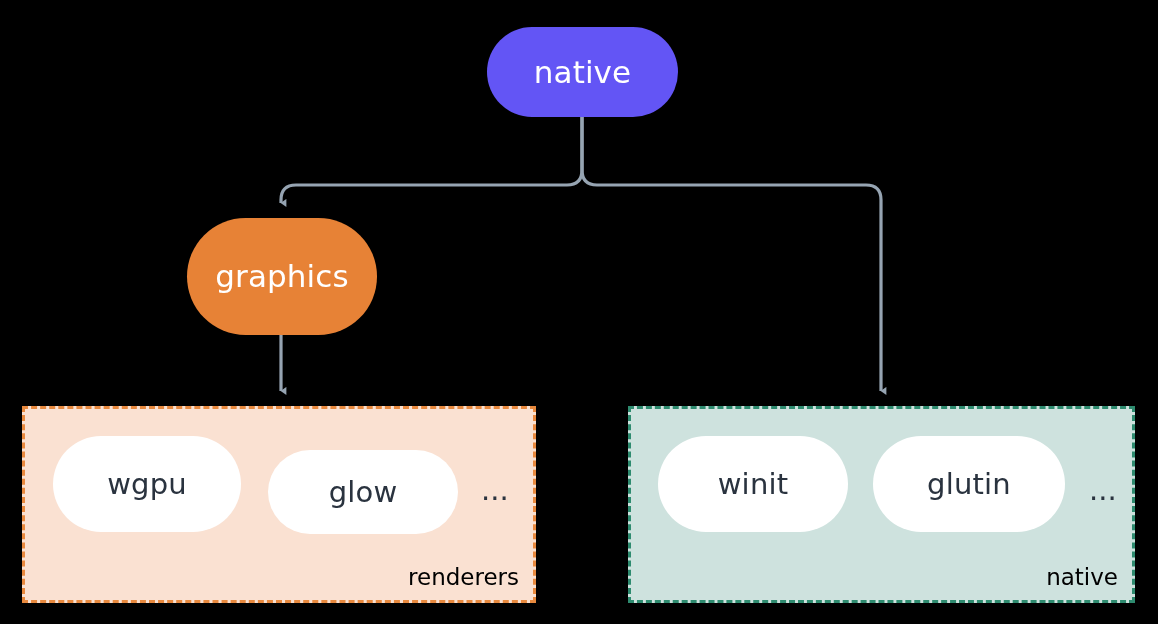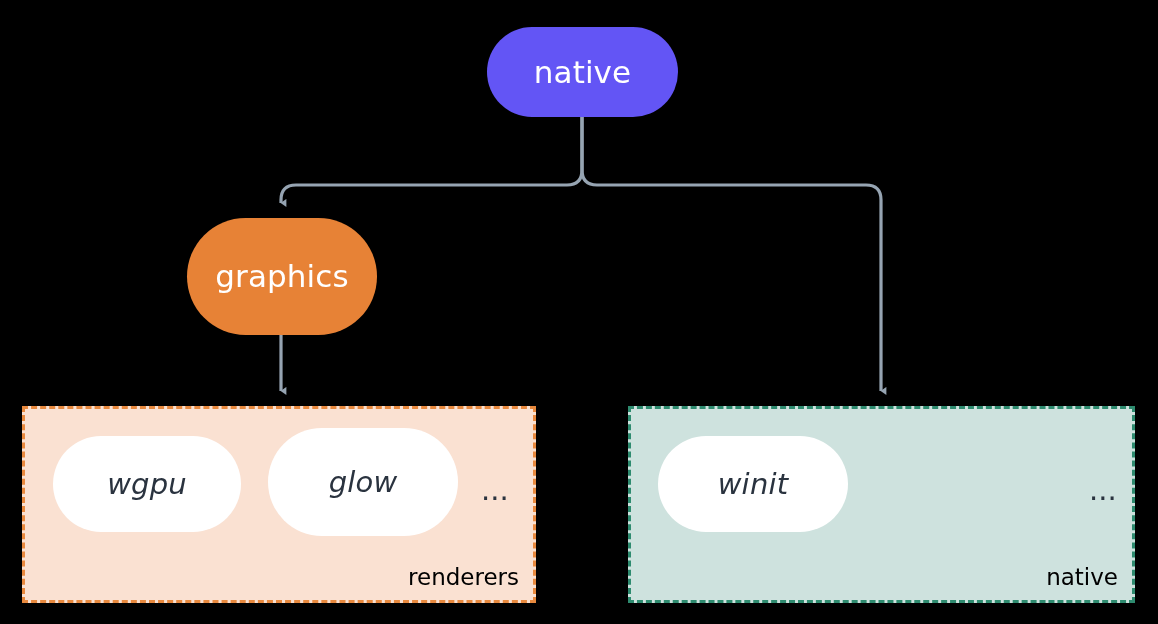--- a/index.html
+++ b/index.html
@@ -111,32 +111,31 @@
   
   .chip {
     position: absolute;
     display: flex;
     align-items: center;
     justify-content: center;
     box-sizing: border-box;
     border-radius: 999px;
     background: #FFFFFF;
     white-space: nowrap;
-    font-style: italic;
   }
   .chip-label {
     display: block;
     color: #2A333F;
     font-size: 29px;
     line-height: 1;
     letter-spacing: 0.2px;
   }
 
   .chip-wgpu   { left: 28px;  top: 27px; width: 188px; height: 96px; }
-  .chip-glow   { left: 243px; top: 19px; width: 190px; height: 108px; }
+  .chip-glow   { left: 243px; top: 41px; width: 190px; height: 84px; }
   .chip-winit  { left: 27px;  top: 27px; width: 190px; height: 96px; }
   .chip-glutin { left: 242px; top: 27px; width: 192px; height: 96px; }
 
   .ellipsis {
     position: absolute;
     font-size: 29px;
     color: #2A333F;
     line-height: 1;
     white-space: nowrap;
   }
@@ -178,17 +177,20 @@
       <span class="chip-label">glow</span>
     </div>
     <span class="ellipsis ellipsis-renderers">...</span>
     <span class="group-label">renderers</span>
   </div>
 
   <div class="group group-shells">
     <div class="chip chip-winit">
       <span class="chip-label">winit</span>
     </div>
+    <div class="chip chip-glutin">
+      <span class="chip-label">glutin</span>
+    </div>
     <span class="ellipsis ellipsis-shells">...</span>
     <span class="group-label">native</span>
   </div>
 
 </div>
 
 </body></html>

